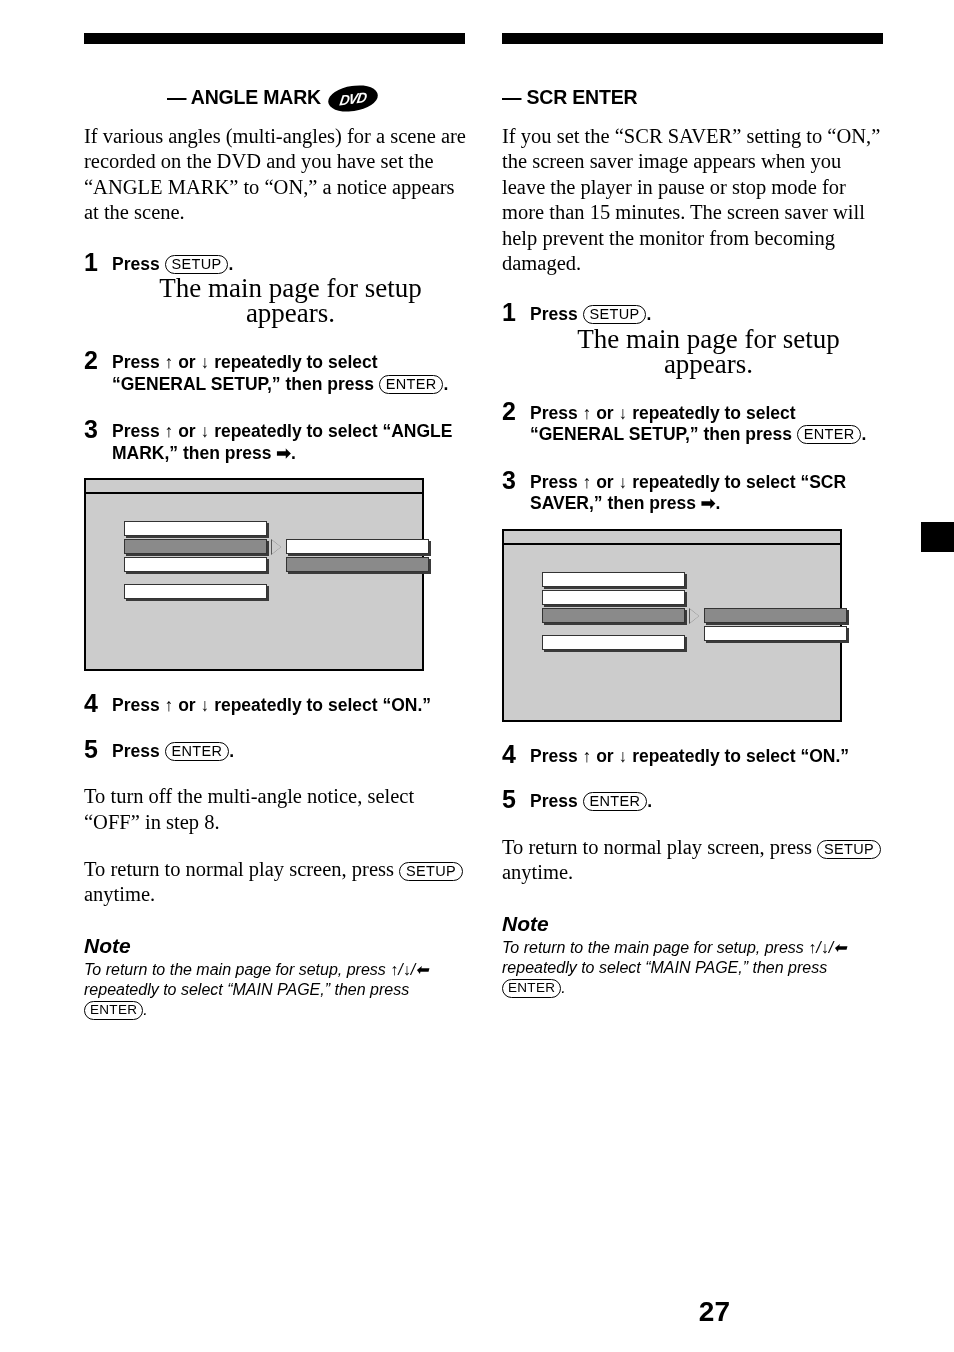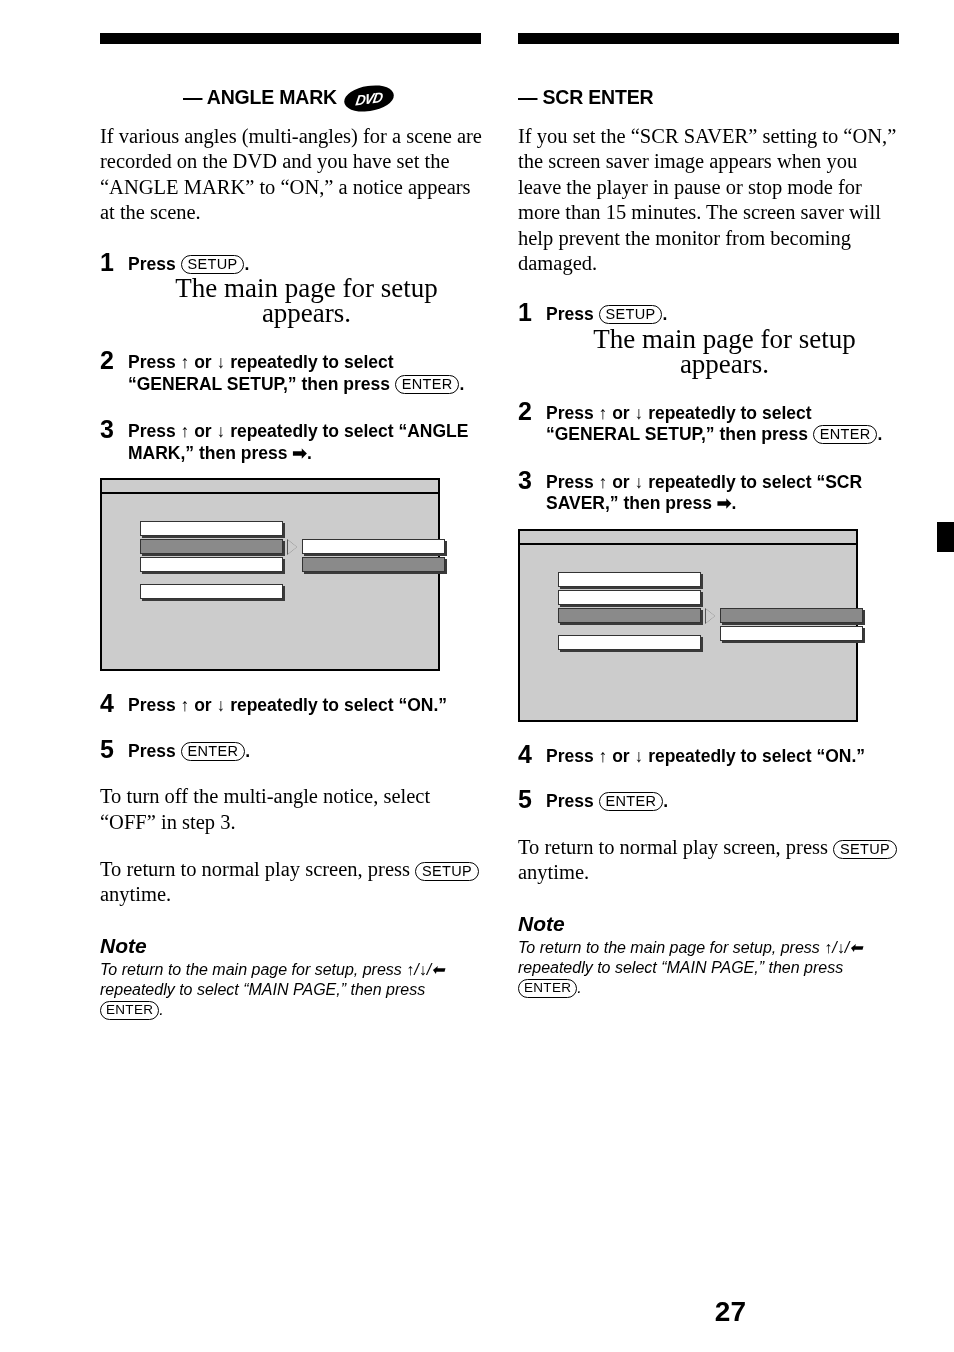--- a/index.html
+++ b/index.html
@@ -11,21 +11,21 @@
     width: 954px;
     height: 1352px;
     position: relative;
     font-family: "Liberation Serif", serif;
     color: #000000;
     overflow: hidden;
   }
 
   .page {
     position: absolute;
-    left: 16px; top: 0;
+    left: 0; top: 0;
     width: 776px;
     height: 1352px;
   }
 
   
   .col {
     position: absolute;
     top: 0;
     width: 385px;
   }
@@ -278,21 +278,21 @@
     <div class="step" style="margin-top:24px;">
       <span class="num">4</span>
       <span class="bold">Press ↑ or ↓ repeatedly to select “ON.”</span>
     </div>
 
     <div class="step" style="margin-top:24px;">
       <span class="num">5</span>
       <span class="bold"><span>Press </span><span class="key">ENTER</span><span>.</span></span>
     </div>
 
-    <p class="body tight">To turn off the multi-angle notice, select “OFF” in step 3.</p>
+    <p class="body tight">To turn off the multi-angle notice, select “OFF” in step 8.</p>
 
     <p class="body tight"><span>To return to normal play screen, press </span><span class="key serif-ctx">SETUP</span><span> anytime.</span></p>
 
     <div class="note-title">Note</div>
     <div class="note-body"><span>To return to the main page for setup, press ↑/↓/⬅ repeatedly to select “MAIN PAGE,” then press </span><span class="key">ENTER</span><span>.</span></div>
 
   </div>
 
   <div class="col col-right">
 

